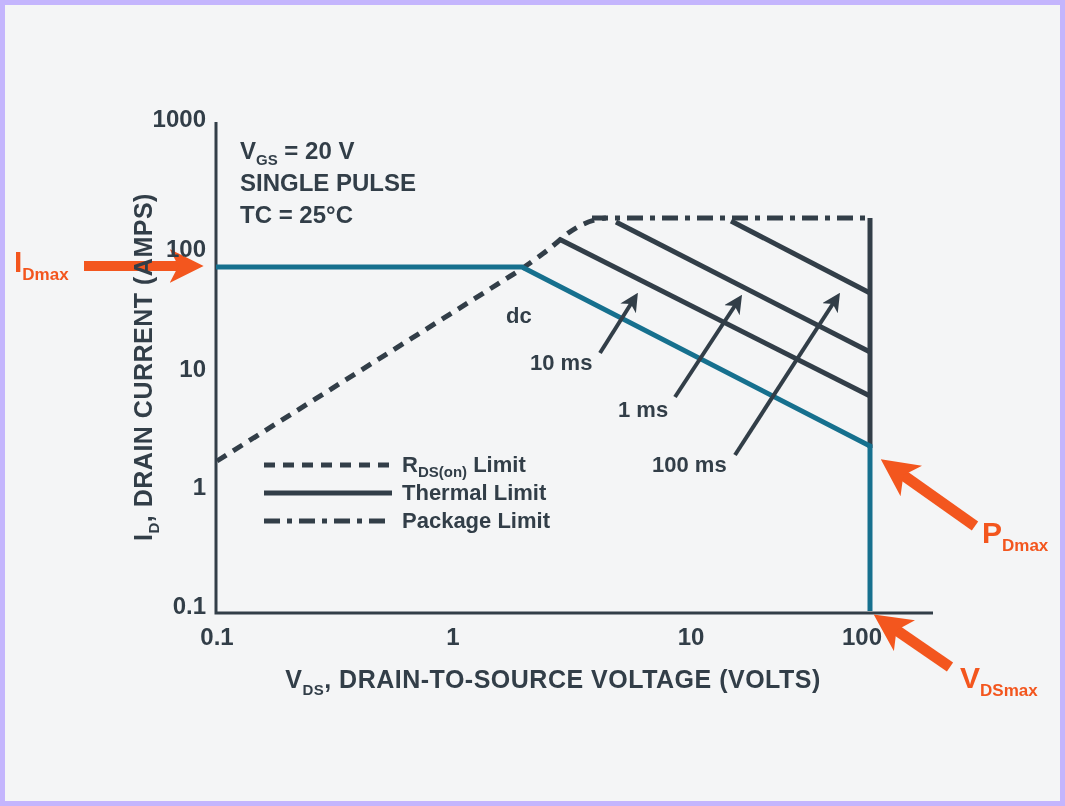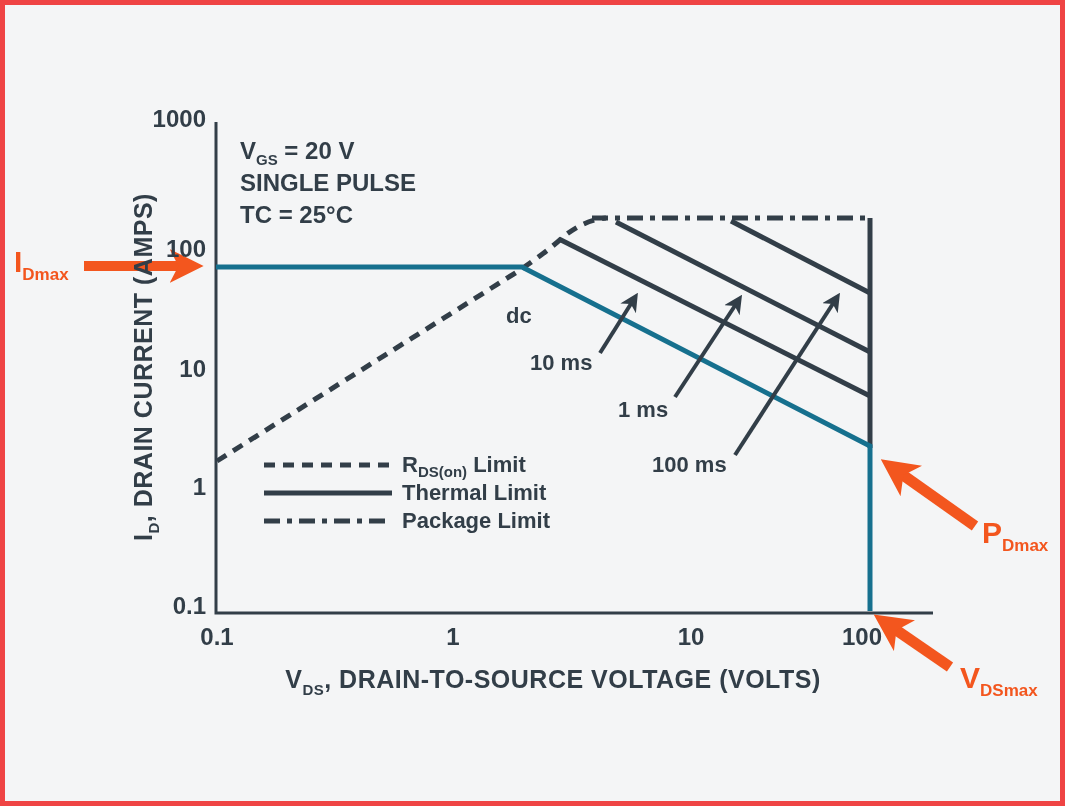--- a/index.html
+++ b/index.html
@@ -3,21 +3,21 @@
 <meta charset="utf-8">
 <style>
   :root{
     --dark:#323e48;
     --teal:#16708e;
     --orange:#f3561e;
     --bg:#f4f5f6;
   }
   html,body{margin:0;padding:0;background:#ffffff;}
   #stage{
-    position:relative;width:1065px;height:806px;background:#ef4444;
+    position:relative;width:1065px;height:806px;background:#c4b5fd;
     font-family:"Liberation Sans", sans-serif;
     overflow:hidden;
   }
   #panel{position:absolute;left:5px;top:5px;right:5px;bottom:5px;background:var(--bg);}
   svg{position:absolute;left:0;top:0;}
   text{fill:var(--dark);font-family:"Liberation Sans", sans-serif;font-weight:bold;}
   .tick{font-size:24px;}
   .cond{font-size:24px;}
   .legend-label{font-size:22px;}
   .curve-label{font-size:22px;}

